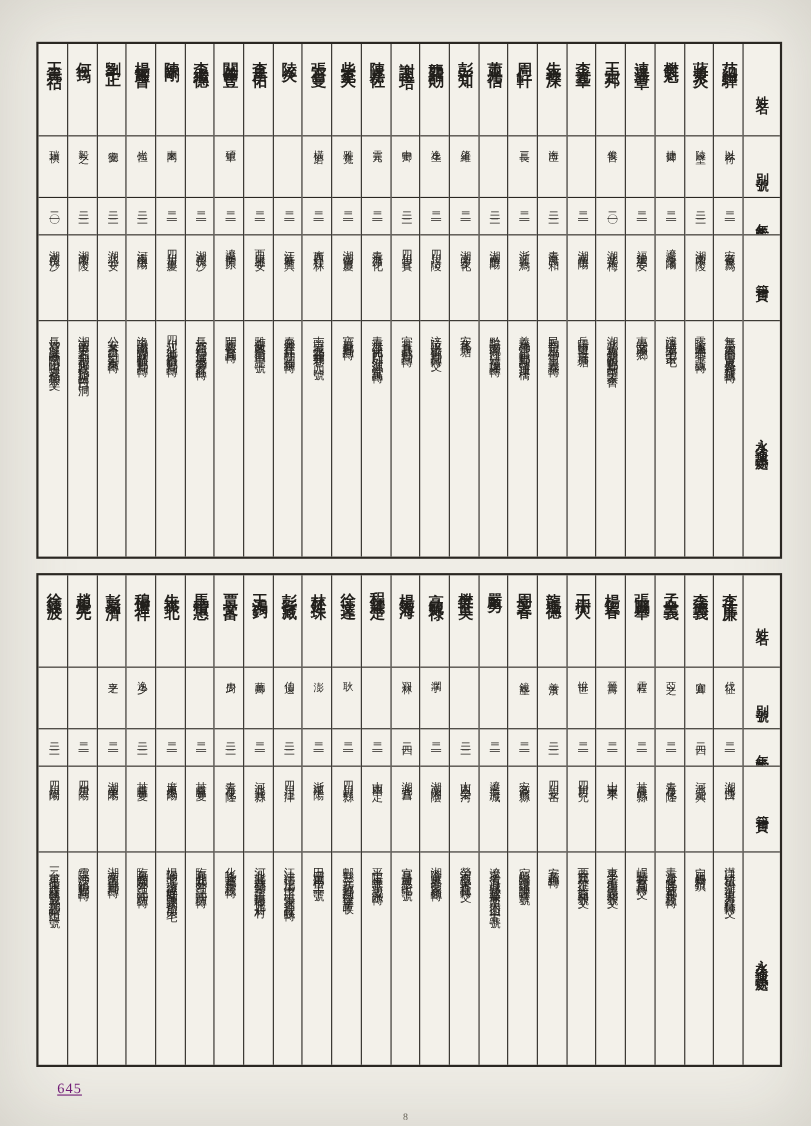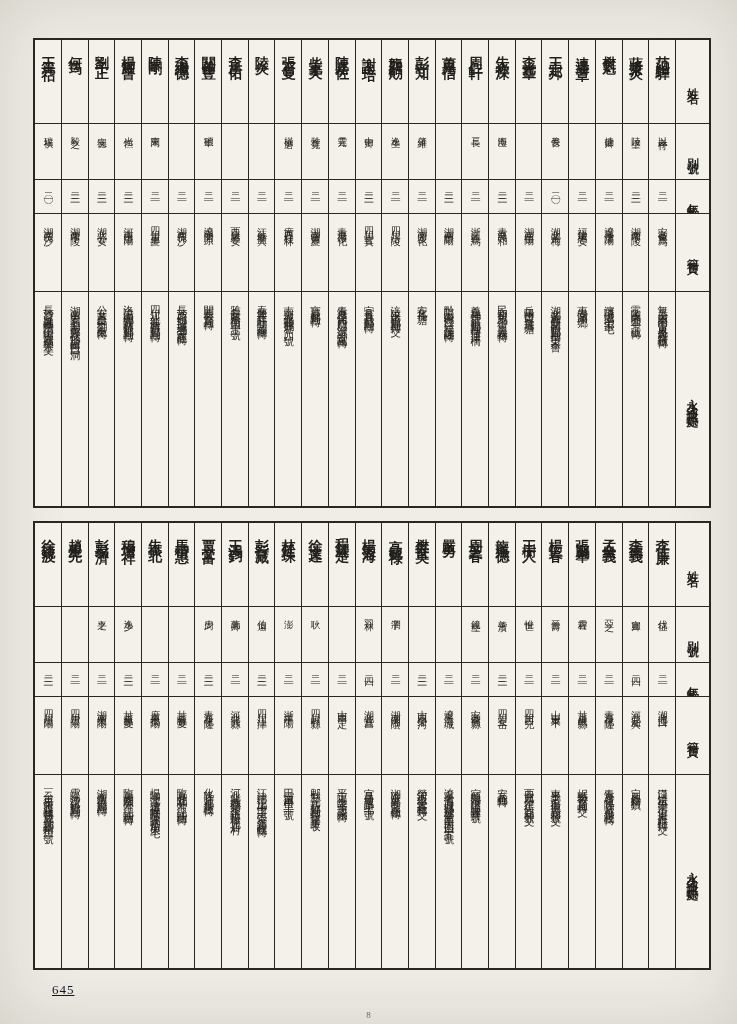--- a/index.html
+++ b/index.html
@@ -28,21 +28,21 @@
   .r-addr{flex:1 1 auto}
   .vt{writing-mode:vertical-rl;text-orientation:upright;direction:ltr;display:block;}
   .r-name .vt{font-size:14px;font-weight:700;letter-spacing:5px;}
   .r-alias .vt{font-size:9.5px;letter-spacing:2px;}
   .r-age .vt{font-size:10px;letter-spacing:2px;}
   .r-origin .vt{font-size:10px;letter-spacing:3px;}
   .r-addr .vt{font-size:10.5px;letter-spacing:3px;line-height:12px;}
   .hl .vt{font-weight:700;font-size:12px;letter-spacing:4px;}
   .head .r-addr .vt{font-size:12px;}
   .note{font-size:8.5px;letter-spacing:1px;}
-  .pageno{position:absolute;left:52px;bottom:26px;font-size:13px;letter-spacing:1px;color:#0f172a;text-decoration:underline;}
+  .pageno{position:absolute;left:52px;bottom:26px;font-size:13px;letter-spacing:1px;color:#701a75;text-decoration:underline;}
   .sig{position:absolute;left:0;right:0;bottom:4px;text-align:center;font-size:9px;color:#6b675c;}
 </style>
 </head>
 <body>
 
 <div class="sheet">
   <div class="table" id="table-top">
       <div class="col head">
         <div class="cell r-name hl">
           <span class="vt">姓名</span>

